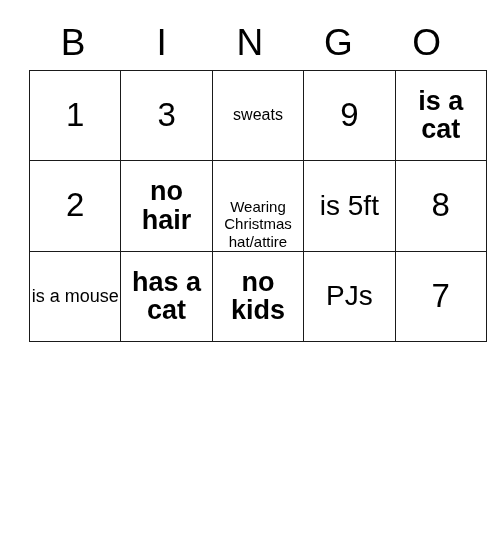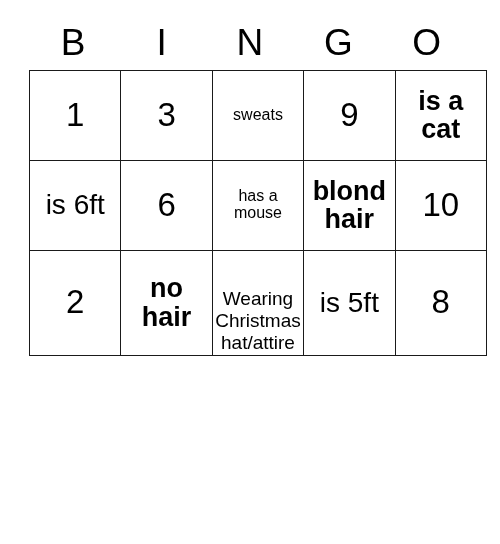--- a/index.html
+++ b/index.html
@@ -60,21 +60,21 @@
     line-height: 1.06;
     word-wrap: break-word;
   }
 
   
   .fs-num      { font-size: 33px; }
   .fs-big      { font-size: 28px; }
   .fs-med      { font-size: 27px; font-weight: bold; }
   .fs-small    { font-size: 16px; }
   .fs-xsmall   { font-size: 18px; }
-  .fs-tiny     { font-size: 19px; line-height: 1.18; margin-top: 37px; }
+  .fs-tiny     { font-size: 15px; line-height: 1.18; margin-top: 37px; }
 </style>
 </head>
 <body>
 
 <div id="bingo-card">
 
   <div id="bingo-header">
     <div class="header-cell">B</div>
     <div class="header-cell">I</div>
     <div class="header-cell">N</div>
@@ -96,48 +96,48 @@
           </td>
         <td>
             <span class="cell-inner fs-num">9</span>
           </td>
         <td>
             <span class="cell-inner fs-med">is a cat</span>
           </td>
       </tr>
       <tr>
         <td>
-            <span class="cell-inner fs-big">is 6ft</span>
-          </td>
-        <td>
-            <span class="cell-inner fs-num">6</span>
-          </td>
-        <td>
-            <span class="cell-inner fs-small">has a mouse</span>
-          </td>
-        <td>
-            <span class="cell-inner fs-med">blond hair</span>
-          </td>
-        <td>
-            <span class="cell-inner fs-num">10</span>
-          </td>
-      </tr>
-      <tr>
-        <td>
             <span class="cell-inner fs-num">2</span>
           </td>
         <td>
             <span class="cell-inner fs-med">no hair</span>
           </td>
         <td>
             <span class="cell-inner fs-tiny">Wearing Christmas hat/attire</span>
           </td>
         <td>
             <span class="cell-inner fs-big">is 5ft</span>
           </td>
         <td>
             <span class="cell-inner fs-num">8</span>
           </td>
       </tr>
+      <tr>
+        <td>
+            <span class="cell-inner fs-xsmall">is a mouse</span>
+          </td>
+        <td>
+            <span class="cell-inner fs-med">has a cat</span>
+          </td>
+        <td>
+            <span class="cell-inner fs-med">no kids</span>
+          </td>
+        <td>
+            <span class="cell-inner fs-big">PJs</span>
+          </td>
+        <td>
+            <span class="cell-inner fs-num">7</span>
+          </td>
+      </tr>
     </tbody>
   </table>
 
 </div>
 
 </body></html>

